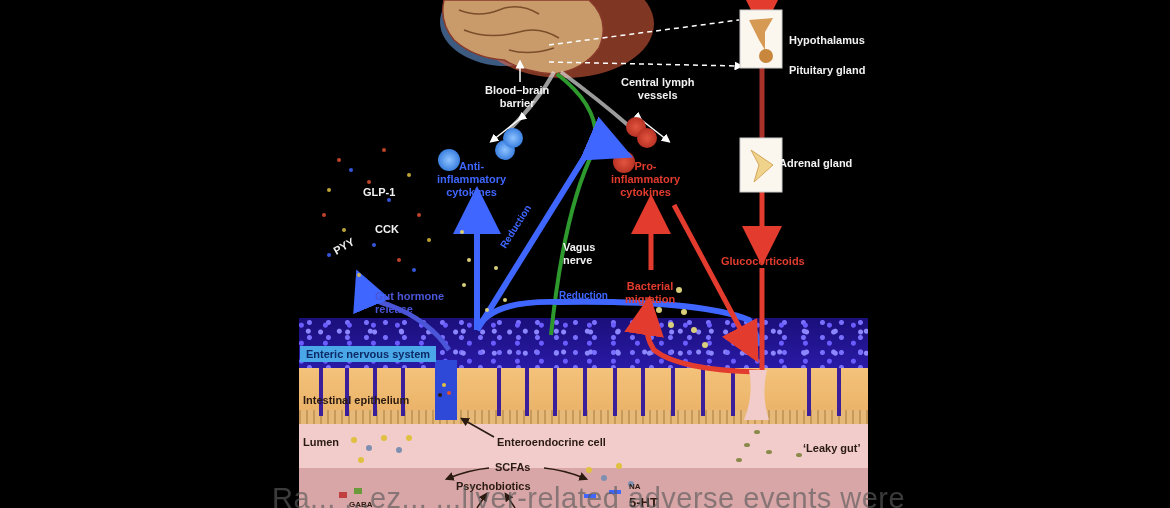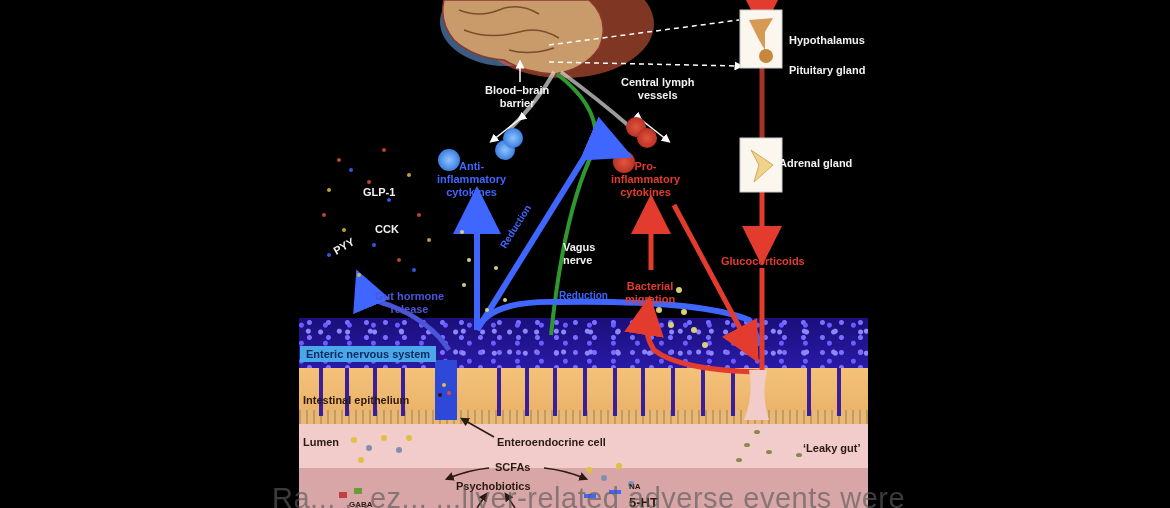--- a/index.html
+++ b/index.html
@@ -225,21 +225,21 @@
       <div>nerve</div>
     </div>
     <div class="label" style="left:192px;top:220px;color:#3f66ff;font-size:10px;transform:rotate(-58deg);">Reduction</div>
     <div class="label" style="left:260px;top:289px;color:#3f66ff;font-size:10px;">Reduction</div>
 
     <div class="label" style="left:422px;top:255px;color:#e33c2e;">Glucocorticoids</div>
     <div class="label red" style="left:326px;top:280px;">
       <div>Bacterial</div>
       <div>migration</div>
     </div>
-    <div class="label" style="left:76px;top:290px;color:#4a55d8;text-align:center;">
+    <div class="label" style="left:76px;top:290px;color:#4a55d8;">
       <div>Gut hormone</div>
       <div>release</div>
     </div>
 
     <div class="ens-box">Enteric nervous system</div>
     <div class="label dark" style="left:4px;top:394px;">Intestinal epithelium</div>
     <div class="label dark" style="left:504px;top:394px;margin-top:48px;">‘Leaky gut’</div>
     <div class="label dark" style="left:4px;top:436px;">Lumen</div>
     <div class="label dark" style="left:198px;top:436px;">Enteroendocrine cell</div>
     <div class="label dark" style="left:196px;top:461px;">SCFAs</div>

